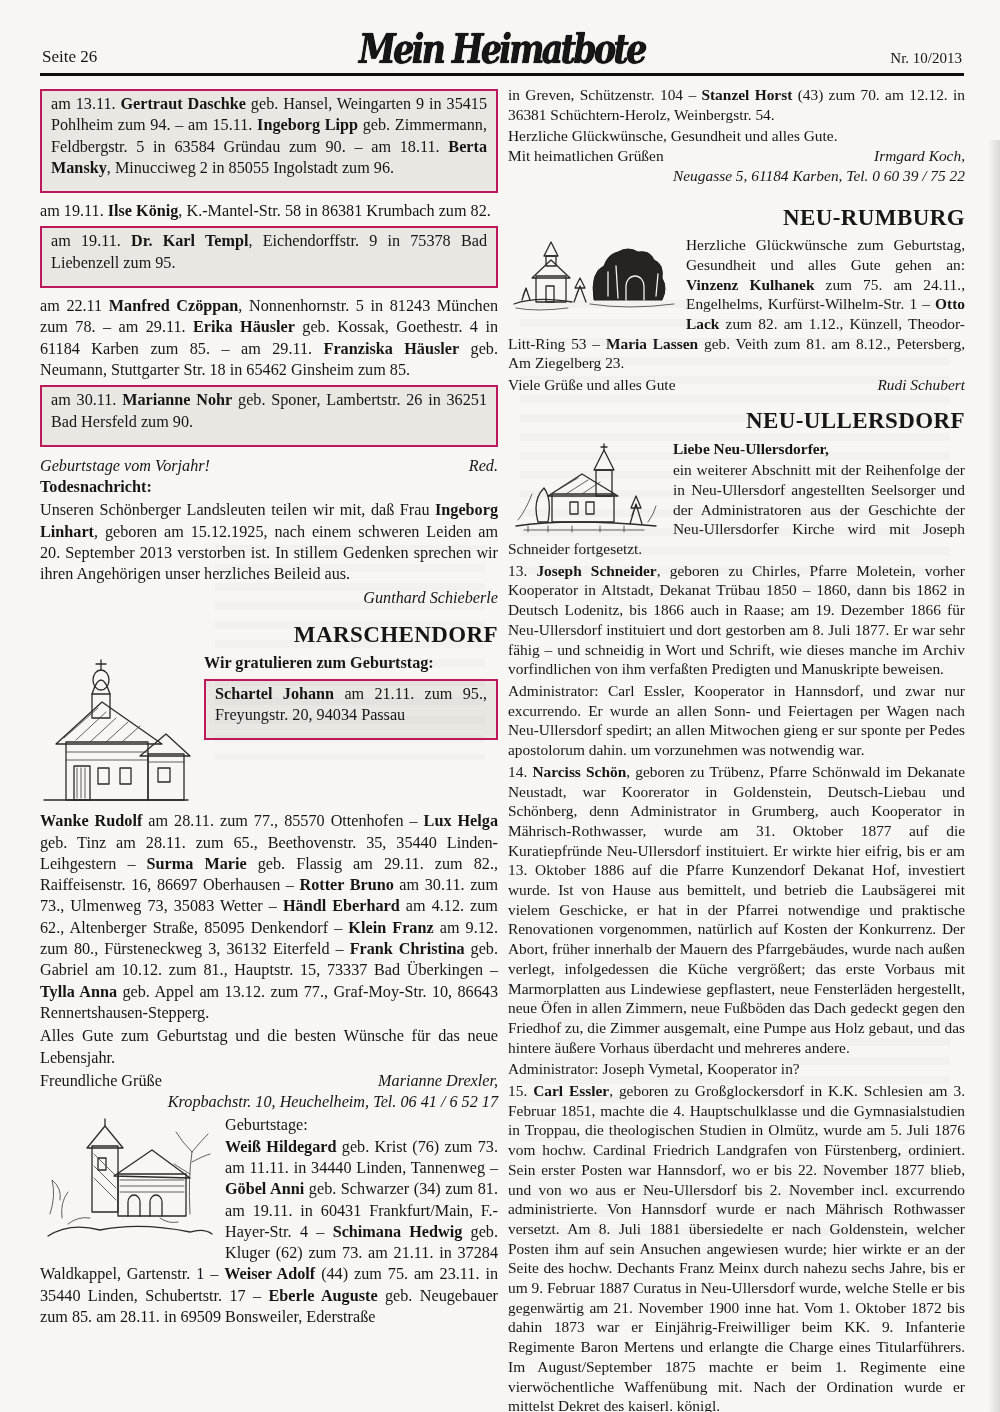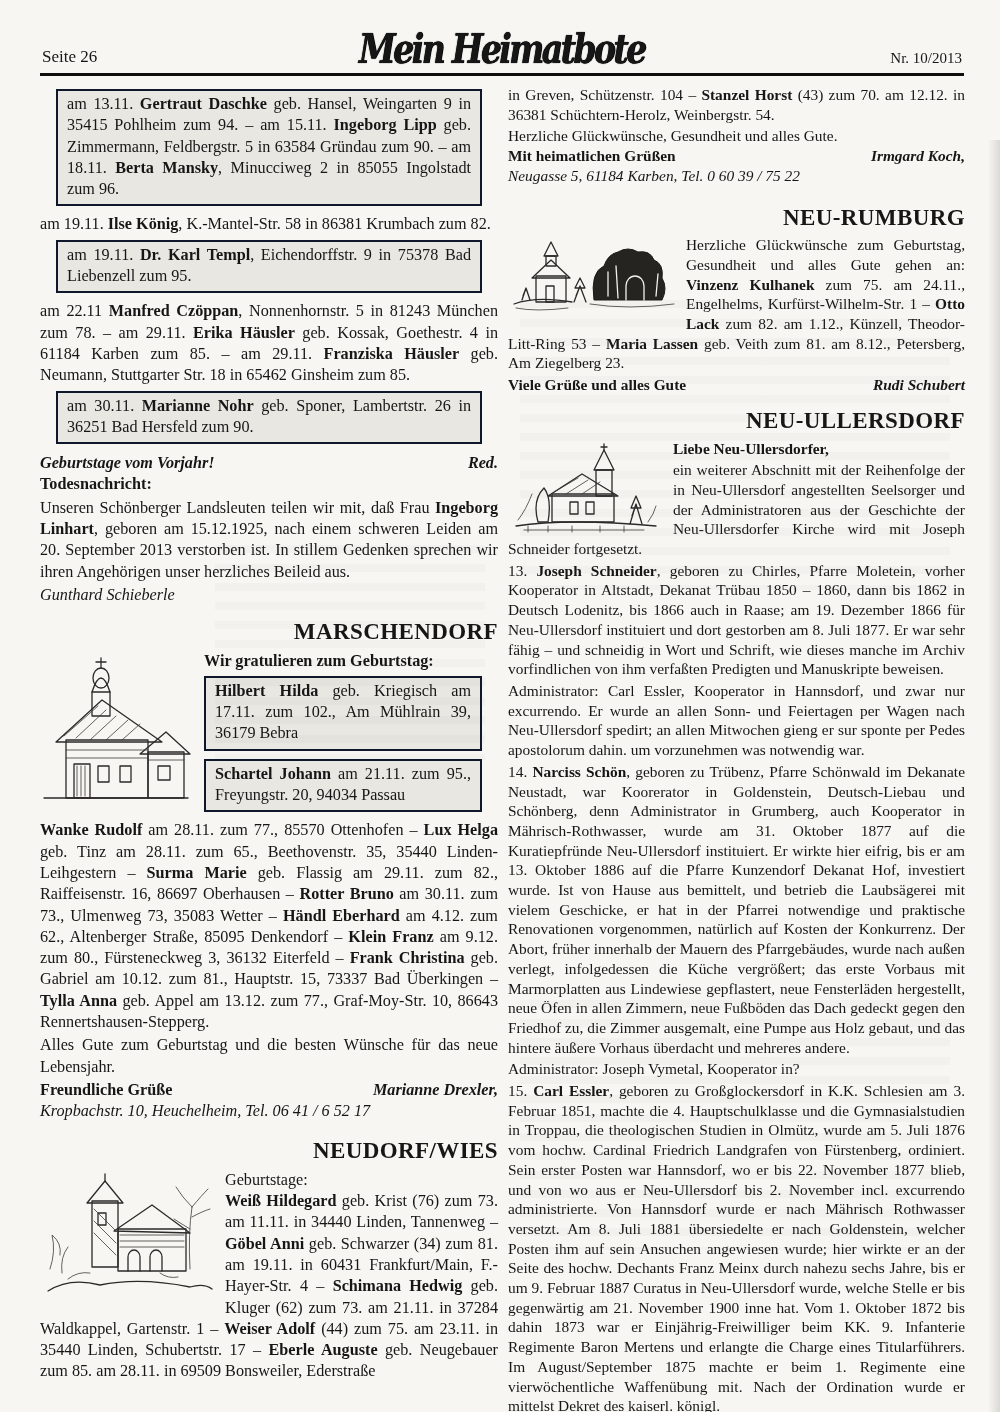--- a/index.html
+++ b/index.html
@@ -18,26 +18,26 @@
             text-shadow:0 0 1px #000, .5px 0 0 #000;white-space:nowrap;}
   .hdr-right{justify-self:end;font-size:15px;}
   .hdr-rule{height:3px;background:#0e0e0e;margin:2px 36px 0 40px;
             box-shadow:0 -3px 0 -1.5px #9a9892;}
   
   .columns{display:flex;gap:10px;padding:9px 35px 0 40px;}
   .col{position:relative;}
   .col-left{width:458px;font-size:16.2px;line-height:21.3px;}
   .col-right{width:457px;font-size:15.4px;line-height:19.7px;}
   .col p{margin:0 0 2px;text-align:justify;}
-  .bbox{border:2px solid #0f172a;background:#e9e7e2;padding:3px 9px 4px;
-        margin:4px 16px 8px;text-align:justify;overflow:hidden;}
+  .bbox{border:2px solid #be185d;background:#e9e7e2;padding:3px 9px 12px;
+        margin:4px 0 8px;text-align:justify;overflow:hidden;}
   .b{font-weight:700;}
   .i{font-style:italic;}
-  .line-split{display:flex;justify-content:space-between;align-items:center;font-weight:bold;}
-  .sigline{text-align:left;font-style:italic;margin:0 0 2px;}
+  .line-split{display:flex;justify-content:space-between;align-items:center;}
+  .sigline{text-align:right;font-style:italic;margin:0 0 2px;}
   .boldline{font-weight:700;margin:0 0 1px;}
   h2.section{font-size:23px;font-weight:700;text-align:right;
              margin:15px 0 8px;letter-spacing:.4px;}
   .mt{margin-top:9px;}
   .clear{clear:both;}
   
   .fig{float:left;margin:3px 12px 3px 0;}
   .fig svg{display:block;}
   .sketch{stroke:#2c2a28;stroke-width:1.3;fill:none;stroke-linecap:round;stroke-linejoin:round;}
   .sketch-thin{stroke:#3c3a36;stroke-width:.8;fill:none;stroke-linecap:round;}
@@ -109,32 +109,30 @@
             <line x1="26" y1="104" x2="108" y2="104"></line>
             <line x1="37" y1="112" x2="37" y2="142"></line>
               <line x1="41" y1="112" x2="41" y2="142"></line>
               <line x1="45" y1="112" x2="45" y2="142"></line>
             <line x1="108" y1="106" x2="144" y2="106"></line>
           </g>
         </svg>
       </div>
 
       <p class="boldline" style="margin-top:4px;">Wir gratulieren zum Geburtstag:</p>
-      <div class="bbox"><span class="b">Hilbert Hilda</span><span> geb. Kriegisch am 17.11. zum 102., Am Mühlrain 39, 36179 Bebra</span></div>
       <div class="bbox"><span class="b">Schartel Johann</span><span> am 21.11. zum 95., Freyungstr. 20, 94034 Passau</span></div>
 
       <p class="clear"><span class="b">Wanke Rudolf</span><span> am 28.11. zum 77., 85570 Ottenhofen – </span><span class="b">Lux Helga</span><span> geb. Tinz am 28.11. zum 65., Beethovenstr. 35, 35440 Linden-Leihgestern – </span><span class="b">Surma Marie</span><span> geb. Flassig am 29.11. zum 82., Raiffeisenstr. 16, 86697 Oberhausen – </span><span class="b">Rotter Bruno</span><span> am 30.11. zum 73., Ulmenweg 73, 35083 Wetter – </span><span class="b">Händl Eberhard</span><span> am 4.12. zum 62., Altenberger Straße, 85095 Denkendorf – </span><span class="b">Klein Franz</span><span> am 9.12. zum 80., Fürsteneckweg 3, 36132 Eiterfeld – </span><span class="b">Frank Christina</span><span> geb. Gabriel am 10.12. zum 81., Hauptstr. 15, 73337 Bad Überkingen – </span><span class="b">Tylla Anna</span><span> geb. Appel am 13.12. zum 77., Graf-Moy-Str. 10, 86643 Rennertshausen-Stepperg.</span></p>
       <p>Alles Gute zum Geburtstag und die besten Wünsche für das neue Lebensjahr.</p>
       <div class="line-split">
         <span>Freundliche Grüße</span>
         <span class="i">Marianne Drexler,</span>
       </div>
       <div class="sigline">Kropbachstr. 10, Heuchelheim, Tel. 06 41 / 6 52 17</div>
 
-      <h2 class="section" style="margin-top:18px;">NEUDORF/WIES</h2>
 
       <div class="fig" style="width:175px;margin-right:10px;">
         <svg width="175" height="128" viewBox="0 0 175 128">
           <g class="sketch">
             <rect x="52" y="28" width="26" height="66"></rect>
             <polygon points="47,30 65,8 83,30"></polygon>
             <line x1="65" y1="8" x2="65" y2="1"></line>
             <rect x="78" y="56" width="68" height="42"></rect>
             <polygon points="74,58 112,32 150,60"></polygon>
             <path d="M88,98 v-14 a6,7 0 0 1 12,0 v14"></path>

